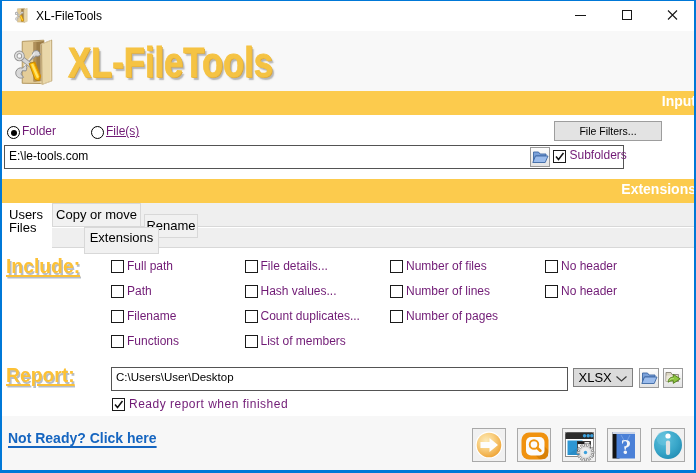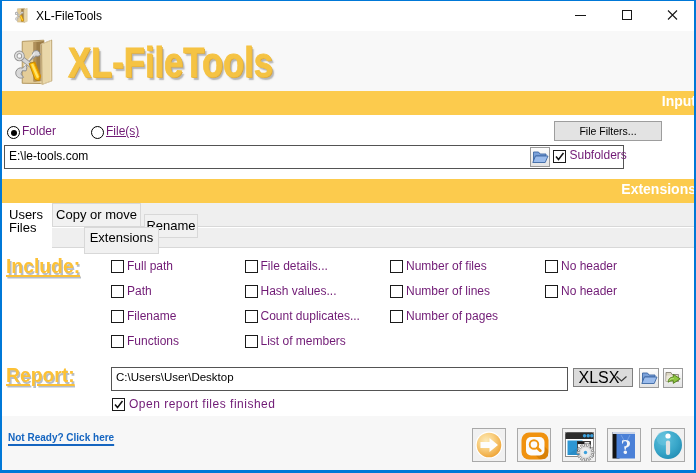--- a/index.html
+++ b/index.html
@@ -18,21 +18,21 @@
   .radio { position:absolute; width:13px; height:13px; border:1px solid #000; border-radius:50%; background:#fff; }
   .radio.sel::after { content:""; position:absolute; left:2.5px; top:2.5px; width:6px; height:6px; background:#000; border-radius:50%; }
   .lbl { position:absolute; font-size:12px; line-height:13px; color:#701a75; white-space:nowrap; }
   .btn { position:absolute; background:#e3e3e3; border:1px solid #9d9d9d; font-size:10.5px; color:#000; text-align:center; }
   .textbox { position:absolute; background:#fff; border:1px solid #545454; font-size:12px; color:#000; padding-left:4px; white-space:nowrap; }
   .checkbox { position:absolute; width:13px; height:13px; border:1px solid #1a1a1a; background:#fff; }
   .iconbtn { position:absolute; width:20px; height:20px; background:linear-gradient(#fdfdfd,#e4e4e4); border:1px solid #9a9a9a; }
   .tab { position:absolute; font-size:13px; color:#000; text-align:center; }
   .tab.inactive { background:#f1f1f1; border:1px solid #d8d8d8; }
   .goldlabel { font-weight:bold; font-size:21px; line-height:21px; color:#fcc136; text-decoration:underline; text-decoration-thickness:2px; text-underline-offset:2px; text-shadow:1.5px 1.5px 0 #b7bdc6; position:absolute; transform:scaleX(0.92); transform-origin:left; }
-  .link { position:absolute; font-weight:bold; font-size:10px; line-height:14px; color:#1565c0; text-decoration:underline; text-decoration-thickness:1.5px; text-underline-offset:3px; }
+  .link { position:absolute; font-weight:bold; font-size:14px; line-height:14px; color:#1565c0; text-decoration:underline; text-decoration-thickness:1.5px; text-underline-offset:3px; }
   .bigbtn { position:absolute; width:34px; height:34px; border:1px solid #a9a9a9; background:#f1f1f1; }
 </style>
 </head>
 <body>
   <svg width="0" height="0" style="position:absolute">
     <defs>
       <g id="logo">
 
         <path d="M7.5 5.5 L29.5 4.3 L29.5 48.5 L7.5 48.2 Z" fill="#e4cd99" stroke="#b1955c" stroke-width="1"></path>
 
@@ -146,21 +146,21 @@
   <div class="checkbox" style="left:390px;top:310px;"></div>
 <div class="lbl" style="left:406px;top:310px;">Number of pages</div>
   <div class="checkbox" style="left:544.5px;top:260px;"></div>
 <div class="lbl" style="left:561px;top:260px;">No header</div>
   <div class="checkbox" style="left:544.5px;top:285px;"></div>
 <div class="lbl" style="left:561px;top:285px;">No header</div>
 
   <div class="goldlabel" style="left:6px;top:364px;">Report:</div>
   <div class="textbox" style="left:111px;top:366.5px;width:457px;height:24.5px;line-height:18px;font-size:11.5px;">C:\Users\User\Desktop</div>
   <div class="abs" style="left:573px;top:367.5px;width:60px;height:19px;background:#dbdbdb;border:1px solid #7f7f7f;">
-    <span style="position:absolute;left:4.5px;top:3px;font-size:16px;line-height:12px;">XLSX</span>
+    <span style="position:absolute;left:4.5px;top:3px;font-size:13px;line-height:12px;">XLSX</span>
     <svg width="11" height="6" style="position:absolute;right:5px;top:7px">
       <path d="M0.5 0.5 L5.5 5 L10.5 0.5" stroke="#3a3a3a" stroke-width="1.2" fill="none"></path>
     </svg>
   </div>
   <div class="iconbtn" style="left:639px;top:367.5px;">
     <svg width="18" height="18" viewBox="0 0 18 18">
       <use href="#folderopen"></use>
     </svg>
   </div>
   <div class="iconbtn" style="left:663px;top:367.5px;">
@@ -169,21 +169,21 @@
       <path d="M2.5 6.5 L13 6.5 L11.5 12.5 L2 12.5 Z" fill="#ece8d9"></path>
       <path d="M4.2 13.2 C4.2 9.2 7.2 8.2 9.3 8.1 L9.3 5.4 L16.2 9.8 L9.3 14.4 L9.3 11.7 C7.4 11.7 5.8 12 4.2 13.2 Z" fill="#8dc63f" stroke="#4f7a1a" stroke-width="0.9" stroke-linejoin="round"></path>
       <path d="M5.2 11.6 C6 10 7.8 9.3 9.8 9.3" fill="none" stroke="#c3e18e" stroke-width="0.9"></path>
     </svg>
   </div>
   <div class="checkbox" style="left:111.5px;top:397.5px;">
     <svg width="13" height="13" viewBox="0 0 13 13" style="position:absolute;left:-1px;top:-1px">
       <path d="M3 6.5 L5.5 9.5 L10.5 3" stroke="#111" stroke-width="1.5" fill="none"></path>
     </svg>
   </div>
-  <div class="lbl" style="left:129px;top:397.5px;letter-spacing:0.5px;">Open report files finished</div>
+  <div class="lbl" style="left:129px;top:397.5px;letter-spacing:0.5px;">Ready report when finished</div>
 
   <div class="abs" style="left:0;top:416px;width:696px;height:55px;background:#f7f7f7;"></div>
   <div class="link" style="left:8px;top:430.5px;">Not Ready? Click here</div>
 
   <div class="bigbtn" style="left:472px;top:428px;">
     <svg width="32" height="32" viewBox="0 0 32 32">
       <circle cx="16" cy="16" r="13.5" fill="#fff"></circle>
       <circle cx="16" cy="16" r="12.3" fill="url(#og)"></circle>
       <path d="M7.5 13 L16.5 13 L16.5 9 L25 16 L16.5 23 L16.5 19 L7.5 19 Z" fill="#fdfdfd"></path>
     </svg>

